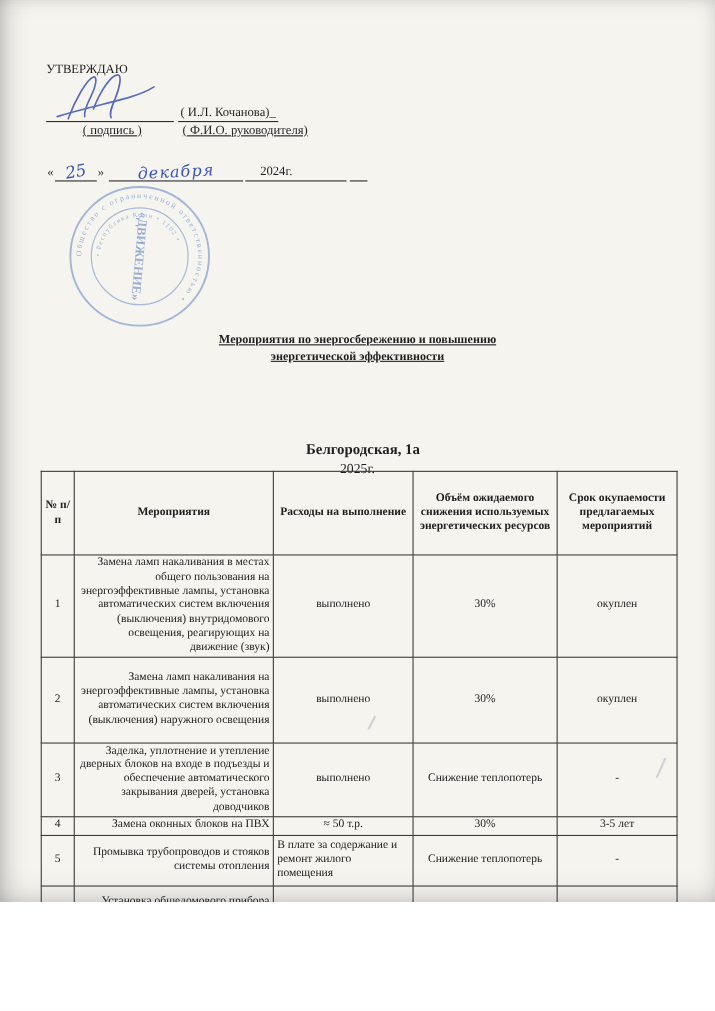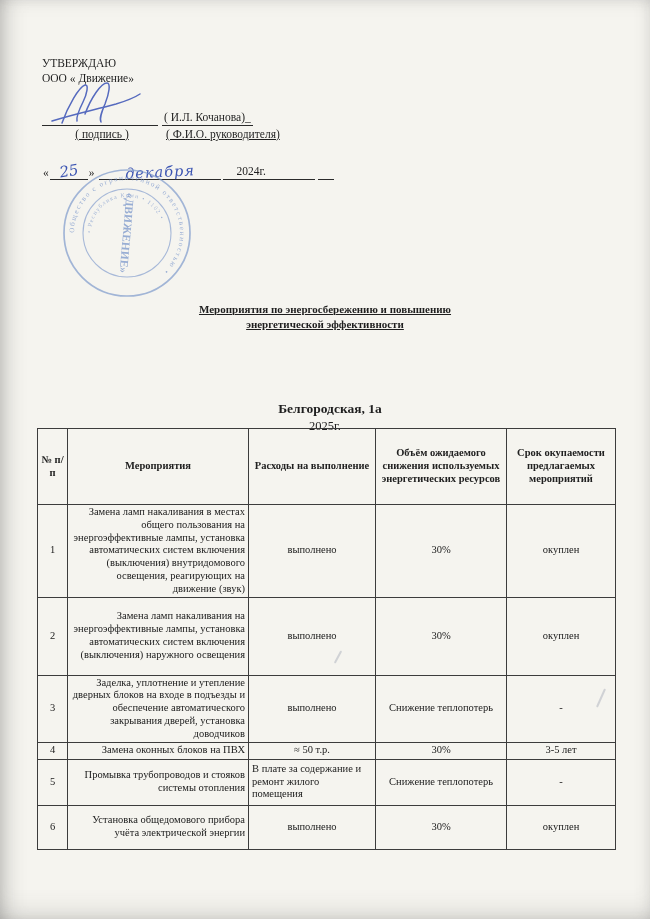--- a/index.html
+++ b/index.html
@@ -3,21 +3,21 @@
 <meta charset="utf-8">
 <style>
   html,body { margin:0; padding:0; }
   body {
     width:650px; height:919px;
     font-family:"Liberation Serif","DejaVu Serif",serif;
     color:#1f1f1f;
     background:#ffffff;
   }
   .page {
-    position:relative; width:650px; height:919px; overflow:hidden;
+    position:relative; width:650px; height:820px; overflow:hidden;
     background:#f5f4ef;
     box-shadow: inset 16px 0 24px -16px rgba(70,70,70,.45),
                 inset -10px 0 18px -12px rgba(90,90,90,.22),
                 inset 0 -20px 30px -22px rgba(80,80,80,.30),
                 inset 0 14px 20px -16px rgba(120,120,120,.18);
   }
 
   
   .approval { position:absolute; left:42px; top:56px; width:330px; font-size:11.5px; line-height:1.3; }
   .approval .line { white-space:nowrap; }
@@ -73,21 +73,20 @@
   .m1 { left:337px; top:650px; width:2px; height:14px; transform:rotate(28deg); }
   .m2 { left:600px; top:688px; width:2px; height:20px; transform:rotate(24deg); }
 </style>
 </head>
 <body>
 
 <div class="page">
 
   <div class="approval">
     <div class="line">УТВЕРЖДАЮ</div>
-    <div class="line">ООО « Движение»</div>
 
     <div class="sig-row">
       <div class="sig-blank">
         <svg class="sig-svg" width="110" height="48" viewBox="0 0 110 48">
           <g fill="none" stroke="#4058b8" stroke-width="1.5" stroke-linecap="round" opacity="0.88">
             <path d="M14,44 C20,27 31,8 37,6 C41,5 39,15 35,23 C31,31 28,38 29,42"></path>
             <path d="M37,35 C43,19 53,4 59,4 C63,4 61,15 57,25 C54,32 51,39 53,43"></path>
             <path d="M4,42 C26,35 46,31 68,25 C78,22 86,19 92,15"></path>
           </g>
         </svg>

